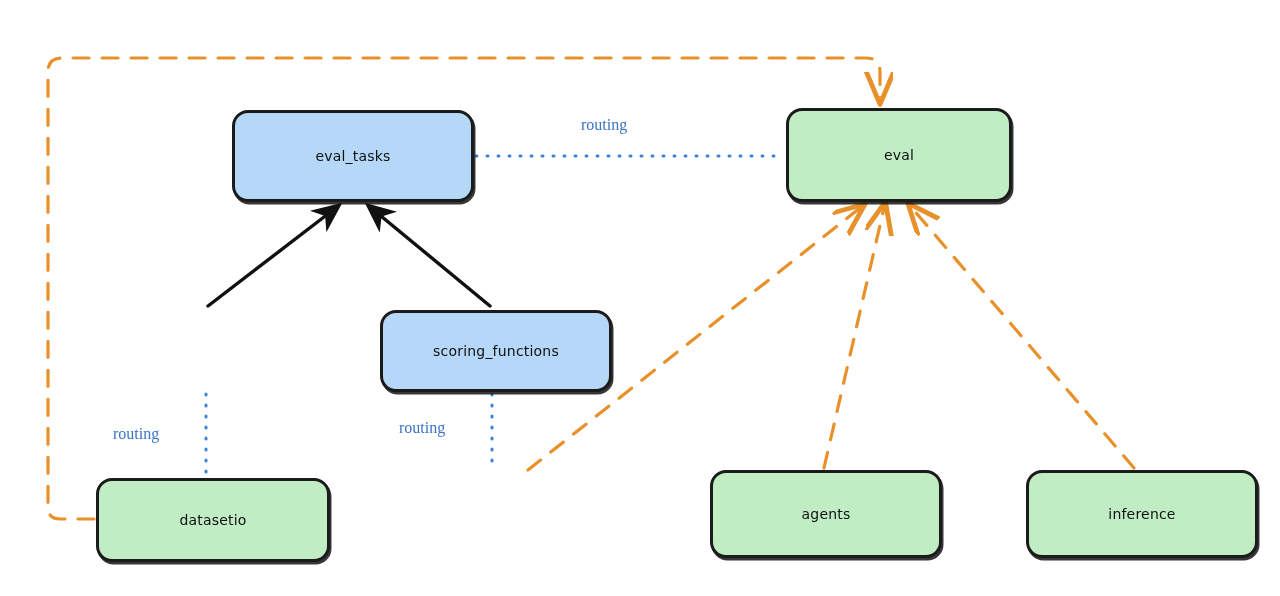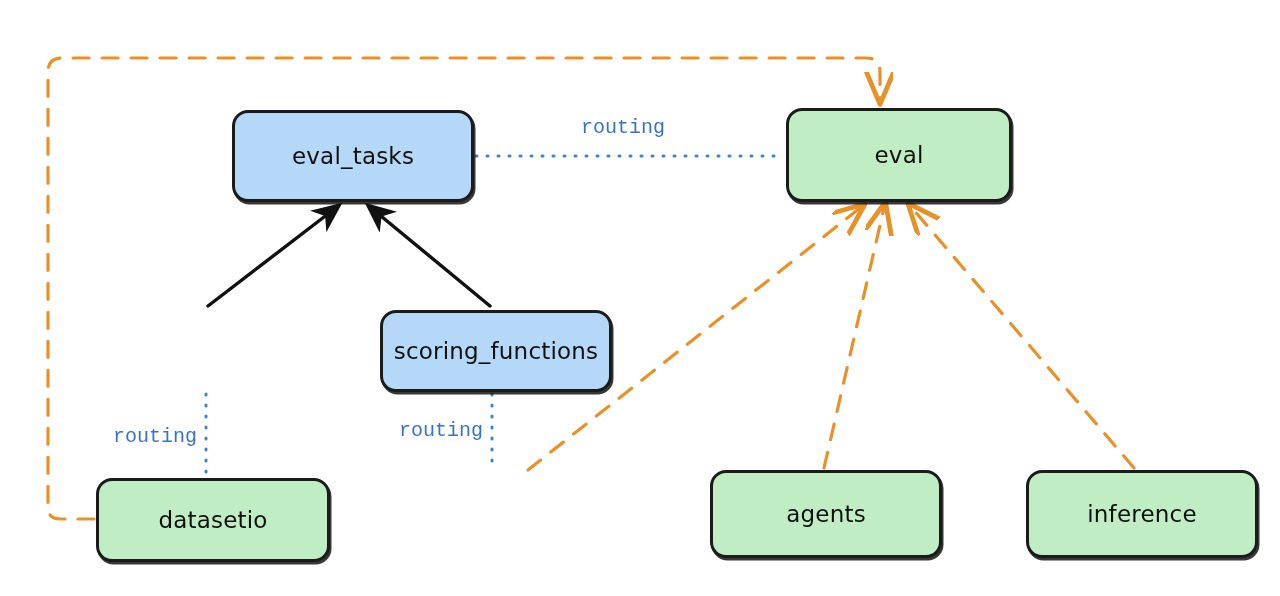--- a/index.html
+++ b/index.html
@@ -28,35 +28,35 @@
   }
   .node {
     position: absolute;
     box-sizing: border-box;
     border: 3px solid #1b1b1b;
     border-radius: 16px;
     display: flex;
     align-items: center;
     justify-content: center;
     font-family: "DejaVu Sans", sans-serif;
-    font-size: 23px;
+    font-size: 14px;
     color: #101010;
     letter-spacing: 0.2px;
     box-shadow: 1.5px 2.5px 0 rgba(20,20,20,0.85);
   }
   .node.blue { background: #b5d8f8; }
   .node.green { background: #c1edc5; }
   .node-label {
     pointer-events: none;
     white-space: nowrap;
   }
   .edge-label {
     position: absolute;
-    font-family: Liberation Mono, monospace;
-    font-size: 20px;
+    font-family: Liberation Serif, serif;
+    font-size: 16px;
     color: #3b73c4;
     background: #ffffff;
     padding: 0 3px;
     white-space: nowrap;
   }
 </style>
 </head>
 <body>
 
 <div id="canvas">

